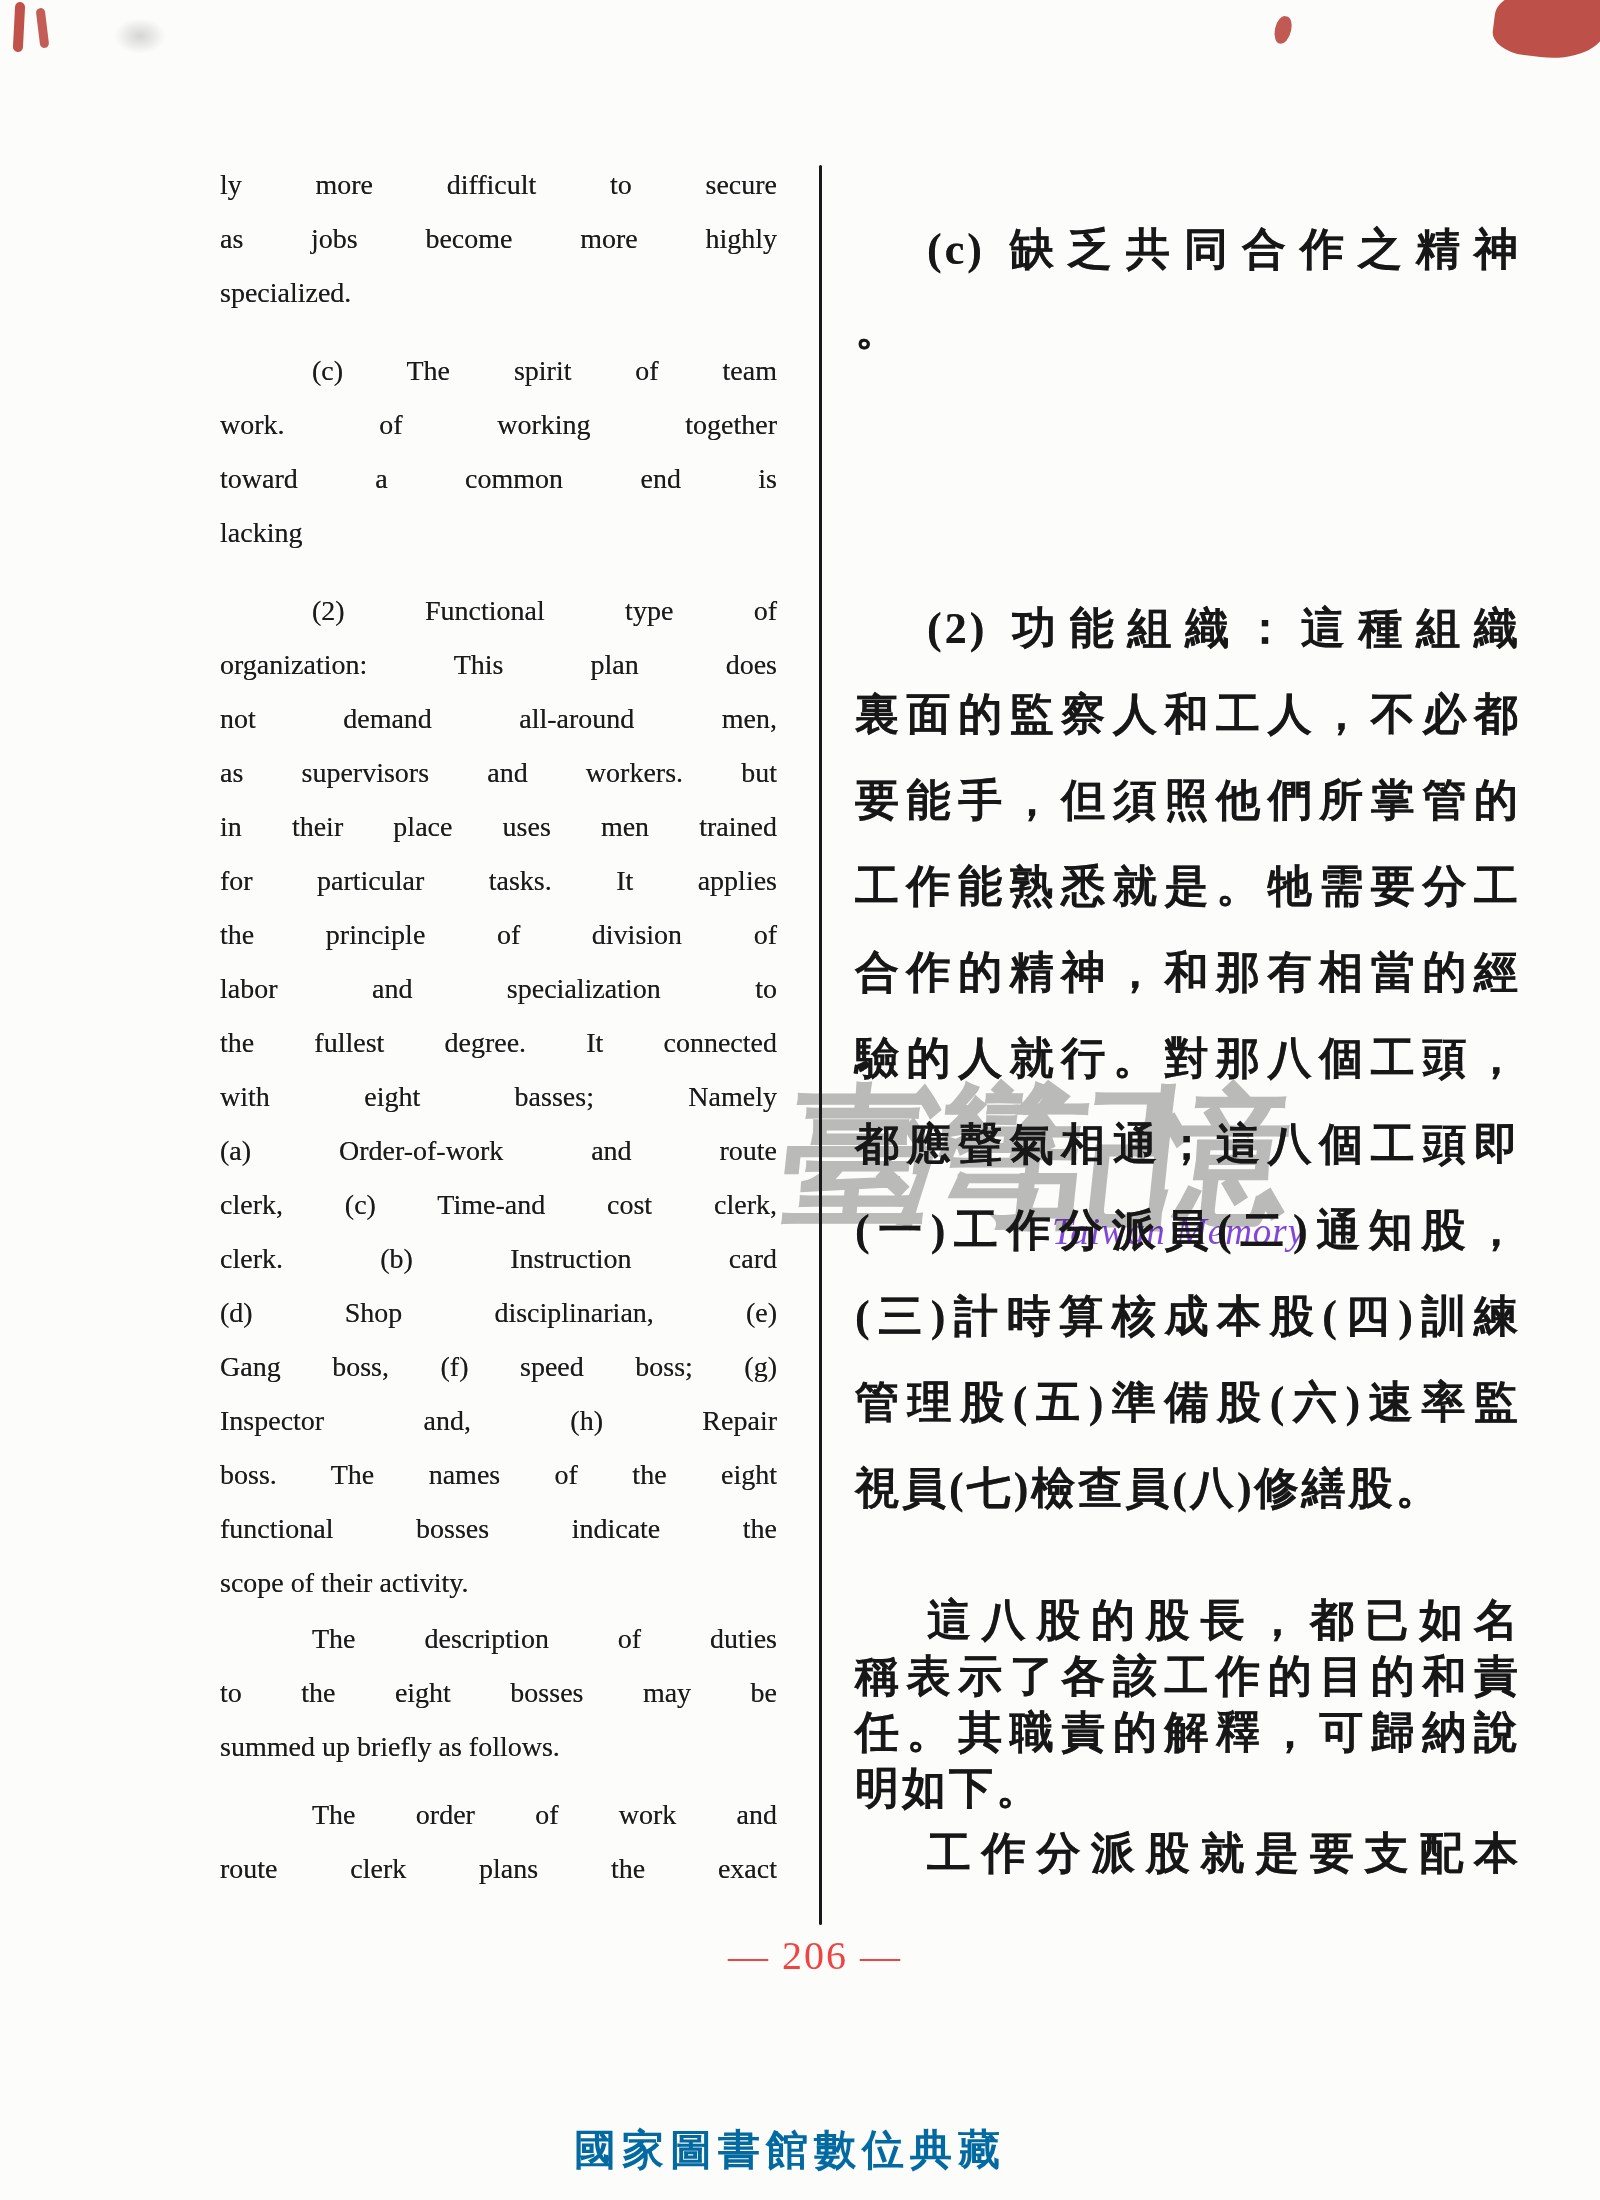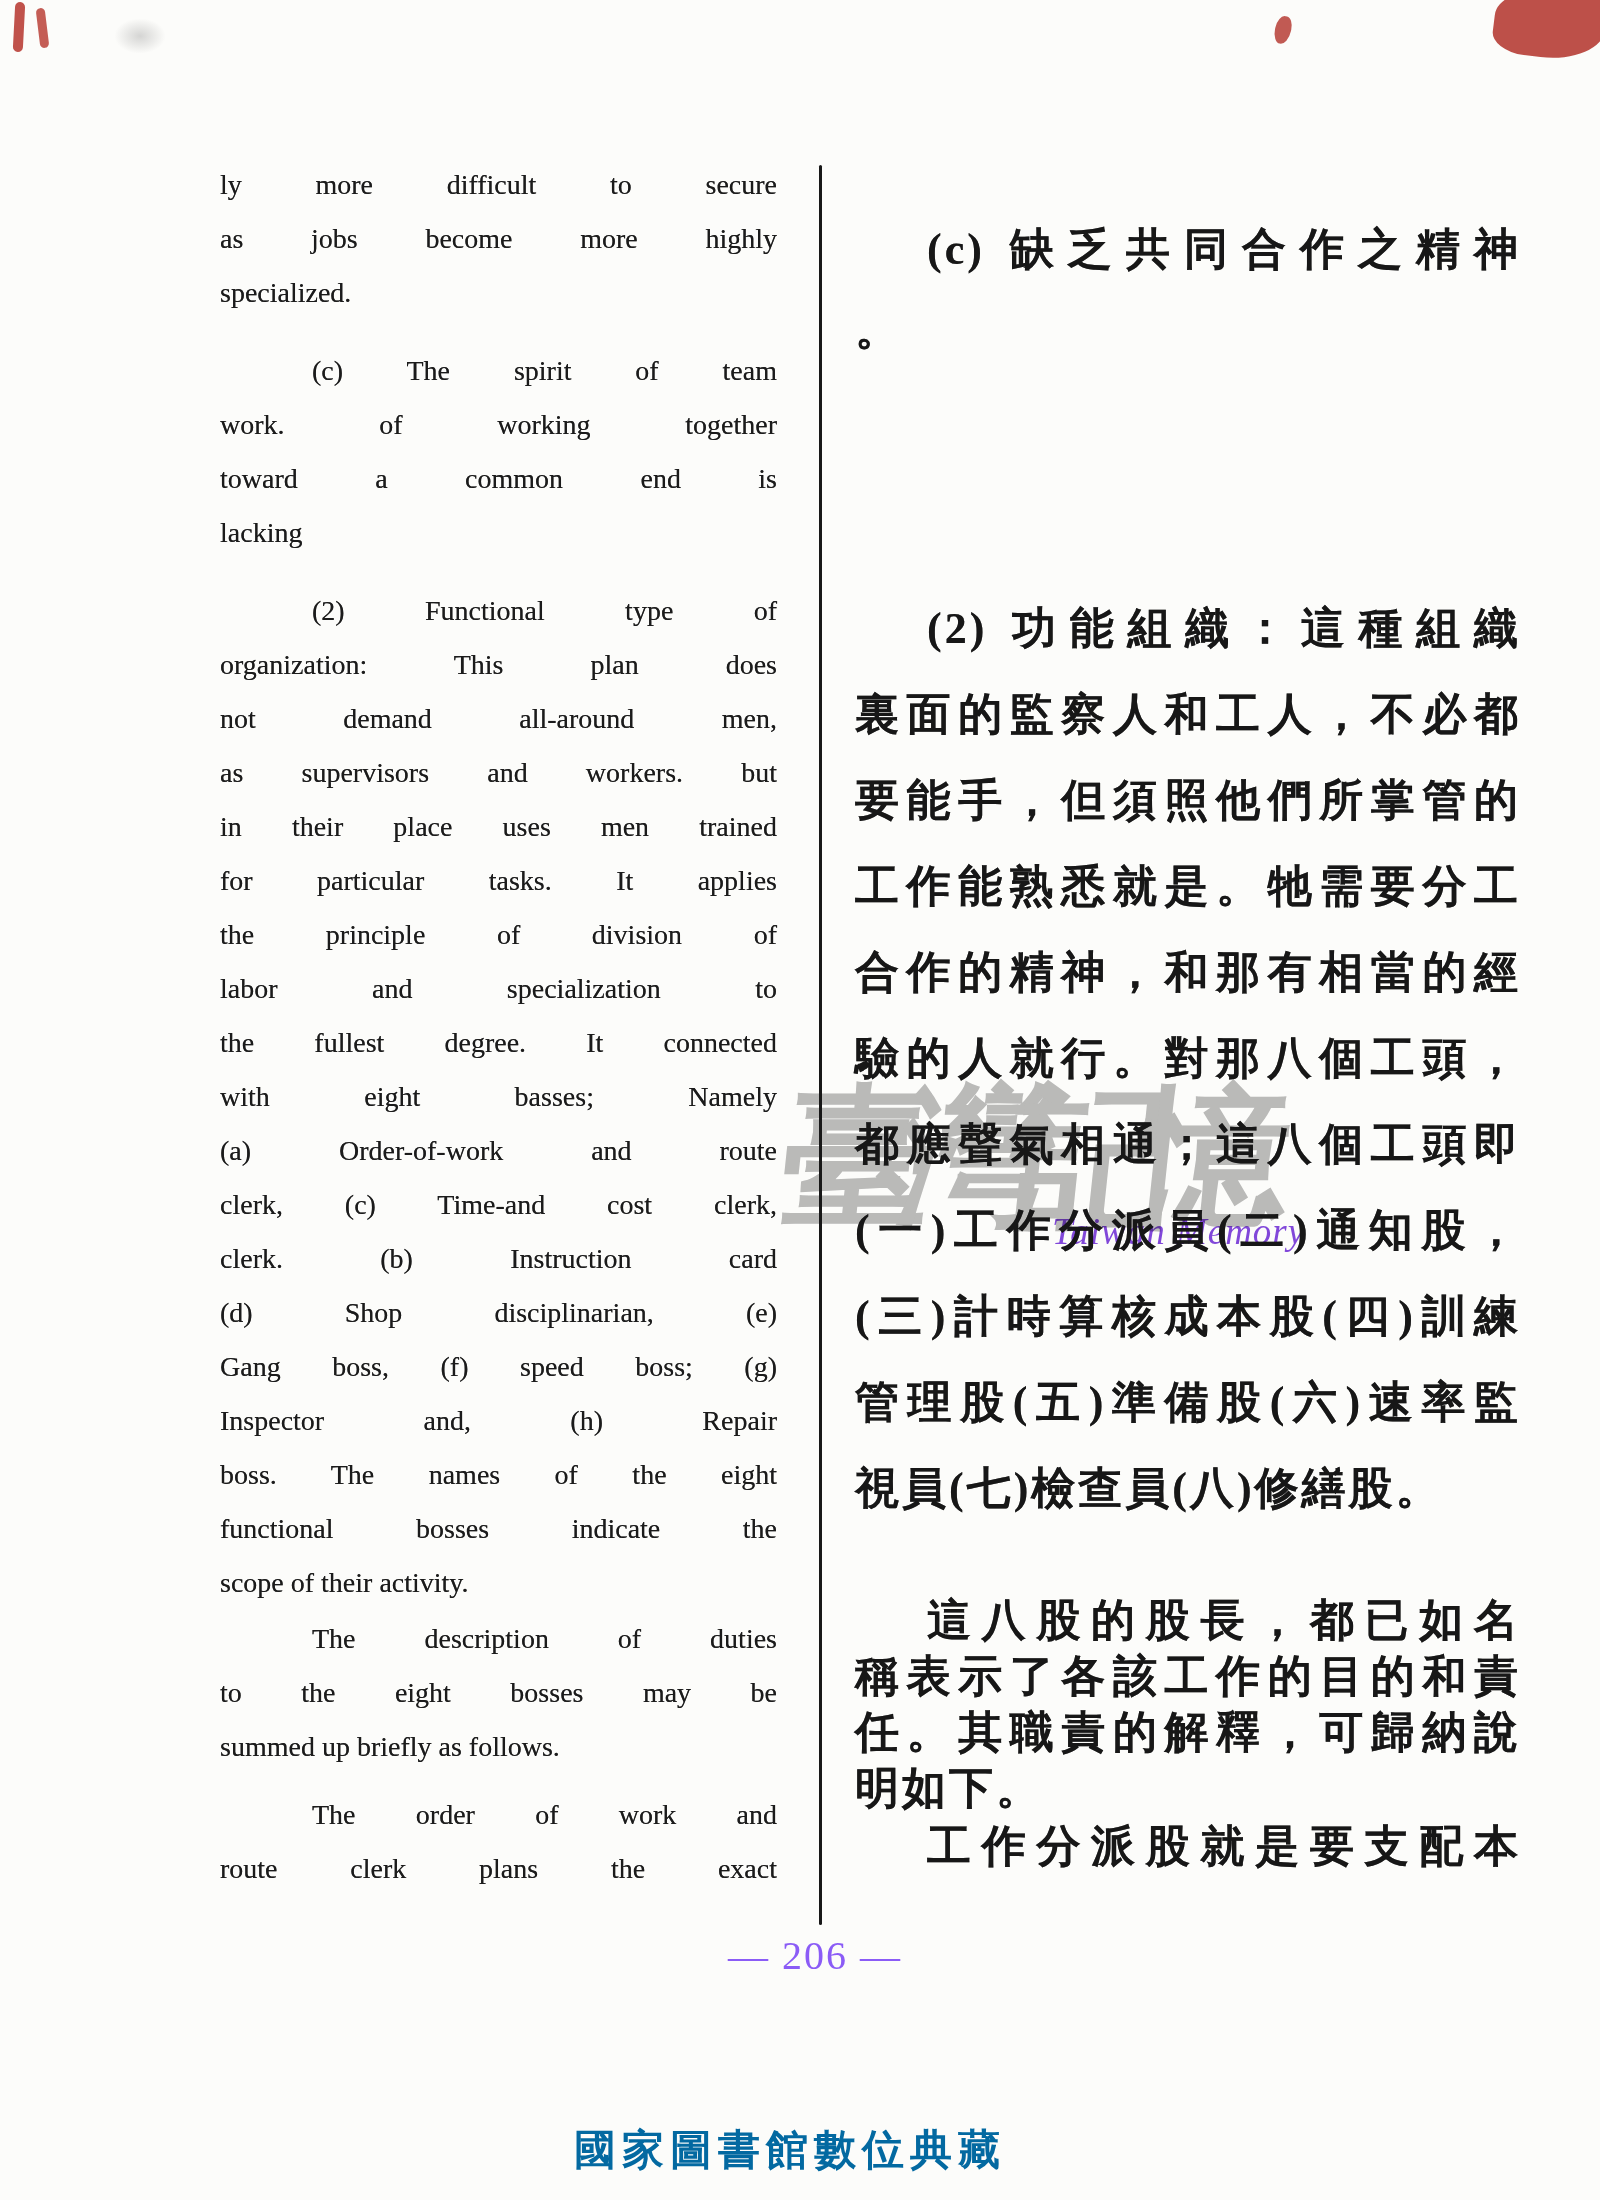--- a/index.html
+++ b/index.html
@@ -27,21 +27,21 @@
   .zh-col{left:855px;top:210px;width:666px;font-size:44px;letter-spacing:3px;
     font-weight:bold;color:#171717;}
   .zh-col .line{text-align:left;text-shadow:0 0 0.6px rgba(10,10,10,.6);}
   .zh-col .para.indent .line:first-child{text-indent:72px;}
   .zh-col .para:nth-child(1){margin-top:0;}
   .zh-col .para:nth-child(1) .line{height:80px;line-height:80px;}
   .zh-col .para:nth-child(2){margin-top:216px;}
   .zh-col .para:nth-child(2) .line{height:86px;line-height:86px;}
   .zh-col .para:nth-child(3){margin-top:61px;}
   .zh-col .para:nth-child(3) .line{height:56px;line-height:56px;}
-  .zh-col .para:nth-child(4){margin-top:0;}
+  .zh-col .para:nth-child(4){margin-top:7px;}
   .zh-col .para:nth-child(4) .line{height:60px;line-height:60px;}
 
   
   .jf{text-align:justify;text-align-last:justify;}
 
   
   .divider{position:absolute;left:819px;top:165px;width:3px;height:1760px;
     background:#181818;z-index:1;border-radius:2px;}
 
   
@@ -50,21 +50,21 @@
     color:#8f8f8f;opacity:.6;transform:skewX(-6deg);
     mix-blend-mode:multiply;
     font-family:"Liberation Serif","DejaVu Serif",serif;}
   .wm-sub{position:absolute;left:1052px;top:1210px;z-index:1;
     font-size:37px;font-style:italic;color:#6d28d9;opacity:.85;
     mix-blend-mode:multiply;letter-spacing:1px;
     font-family:"Liberation Serif","DejaVu Serif",serif;}
 
   
   .pageno{position:absolute;left:615px;top:1932px;width:400px;z-index:2;
-    text-align:center;font-size:40px;letter-spacing:2px;color:#8b5cf6;}
+    text-align:center;font-size:40px;letter-spacing:2px;color:#ef4444;}
   .footer{position:absolute;left:0;top:2122px;width:1580px;z-index:2;
     text-align:center;font-size:42px;letter-spacing:6px;color:#0369a1;
     font-weight:bold;}
 
   
   .artifact{position:absolute;z-index:3;}
   .red-ink-stroke-1{left:14px;top:2px;width:10px;height:50px;background:#b5342c;
     border-radius:5px;transform:rotate(3deg);opacity:.85;}
   .red-ink-stroke-2{left:38px;top:8px;width:9px;height:40px;background:#b5342c;
     border-radius:5px;transform:rotate(-7deg);opacity:.8;}

